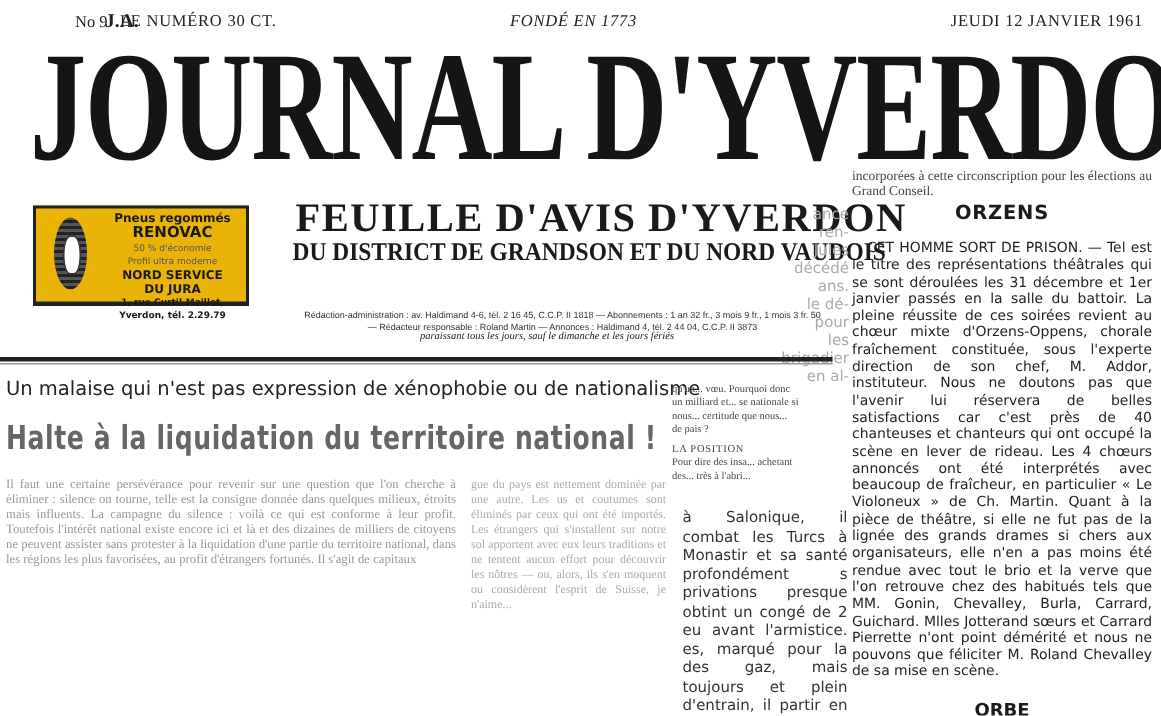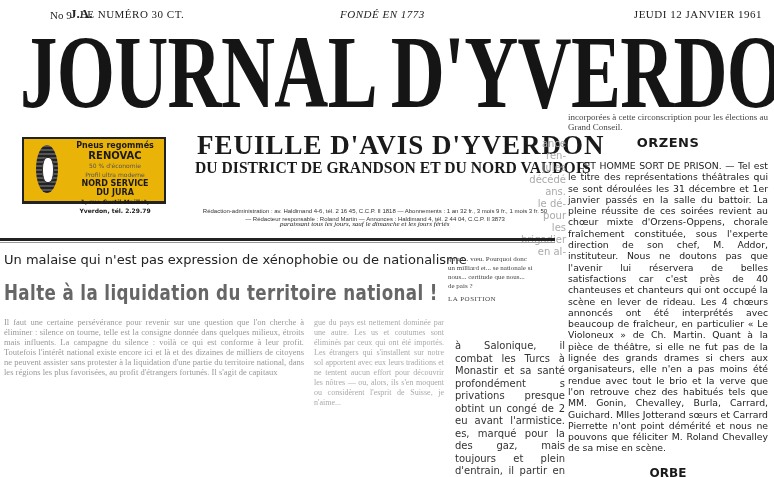--- a/index.html
+++ b/index.html
@@ -89,20 +89,21 @@
 <div class="abs rule"></div>
 <div class="abs rule2"></div>
 
 <div class="abs subhead">Un malaise qui n'est pas expression de xénophobie ou de nationalisme</div>
 <div class="abs headline">Halte à la liquidation du territoire national !</div>
 <div class="abs body1">Il faut une certaine persévérance pour revenir sur une question que l'on cherche à éliminer : silence on tourne, telle est la consigne donnée dans quelques milieux, étroits mais influents. La campagne du silence : voilà ce qui est conforme à leur profit. Toutefois l'intérêt national existe encore ici et là et des dizaines de milliers de citoyens ne peuvent assister sans protester à la liquidation d'une partie du territoire national, dans les régions les plus favorisées, au profit d'étrangers fortunés. Il s'agit de capitaux</div>
 <div class="abs body2">gue du pays est nettement dominée par une autre. Les us et coutumes sont éliminés par ceux qui ont été importés. Les étrangers qui s'installent sur notre sol apportent avec eux leurs traditions et ne tentent aucun effort pour découvrir les nôtres — ou, alors, ils s'en moquent ou considèrent l'esprit de Suisse, je n'aime...</div>
 <div class="abs body3">
   <div>qu'un... vœu. Pourquoi donc un milliard et... se nationale si nous... certitude que nous... de pais ?</div>
   <div style="margin-top:4px;letter-spacing:0.5px;">LA POSITION</div>
+  <div>Pour dire des insa... achetant des... très à l'abri...</div>
 </div>
 <div class="abs body4">
   <div>à Salonique, il combat les Turcs à Monastir et sa santé profondément s privations presque obtint un congé de 2 eu avant l'armistice. es, marqué pour la des gaz, mais toujours et plein d'entrain, il partir en 1939 pour ré... Il fut libéré au bout pour cause de santé.</div>
 
 </div>
 
 <div class="abs orzens">ORZENS</div>
 <div class="abs right-body">
   <p>CET HOMME SORT DE PRISON. — Tel est le titre des représentations théâtrales qui se sont déroulées les 31 décembre et 1er janvier passés en la salle du battoir. La pleine réussite de ces soirées revient au chœur mixte d'Orzens-Oppens, chorale fraîchement constituée, sous l'experte direction de son chef, M. Addor, instituteur. Nous ne doutons pas que l'avenir lui réservera de belles satisfactions car c'est près de 40 chanteuses et chanteurs qui ont occupé la scène en lever de rideau. Les 4 chœurs annoncés ont été interprétés avec beaucoup de fraîcheur, en particulier « Le Violoneux » de Ch. Martin. Quant à la pièce de théâtre, si elle ne fut pas de la lignée des grands drames si chers aux organisateurs, elle n'en a pas moins été rendue avec tout le brio et la verve que l'on retrouve chez des habitués tels que MM. Gonin, Chevalley, Burla, Carrard, Guichard. Mlles Jotterand sœurs et Carrard Pierrette n'ont point démérité et nous ne pouvons que féliciter M. Roland Chevalley de sa mise en scène.</p>
 </div>

